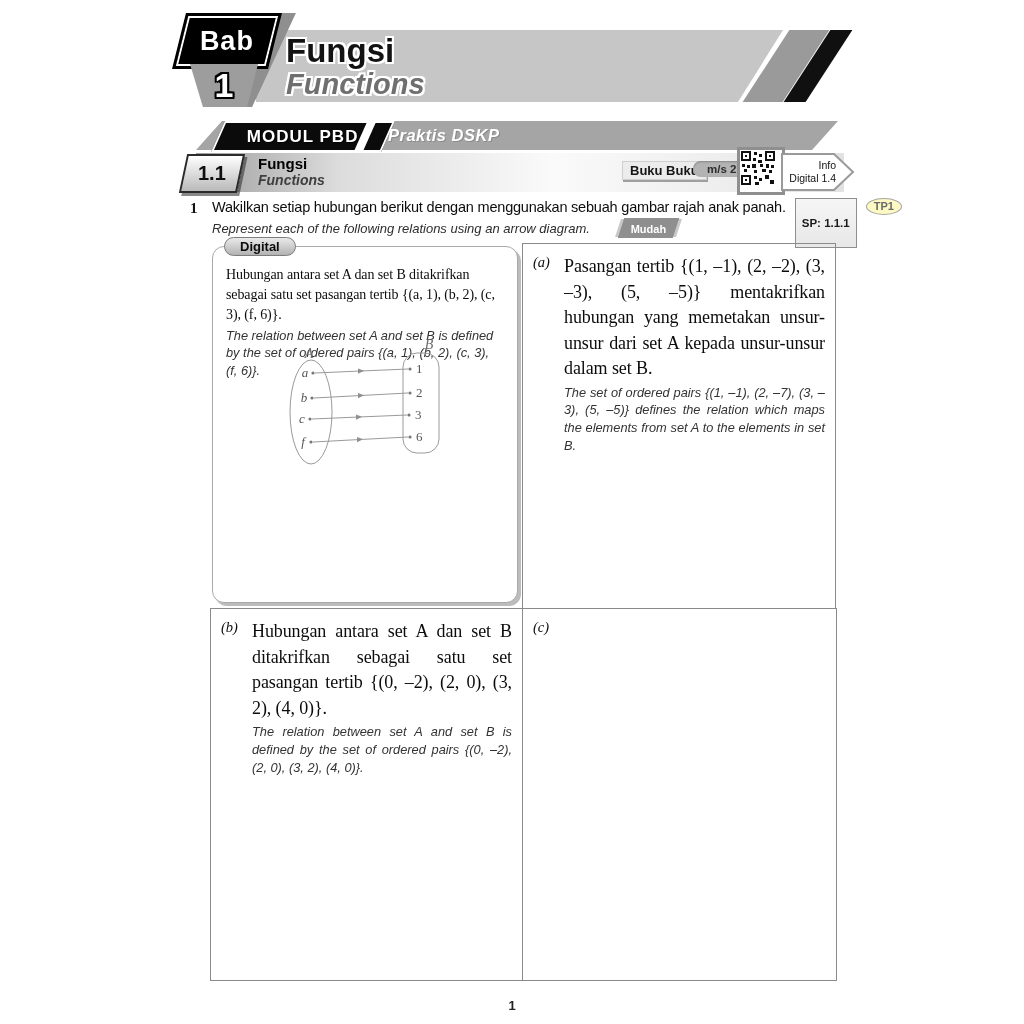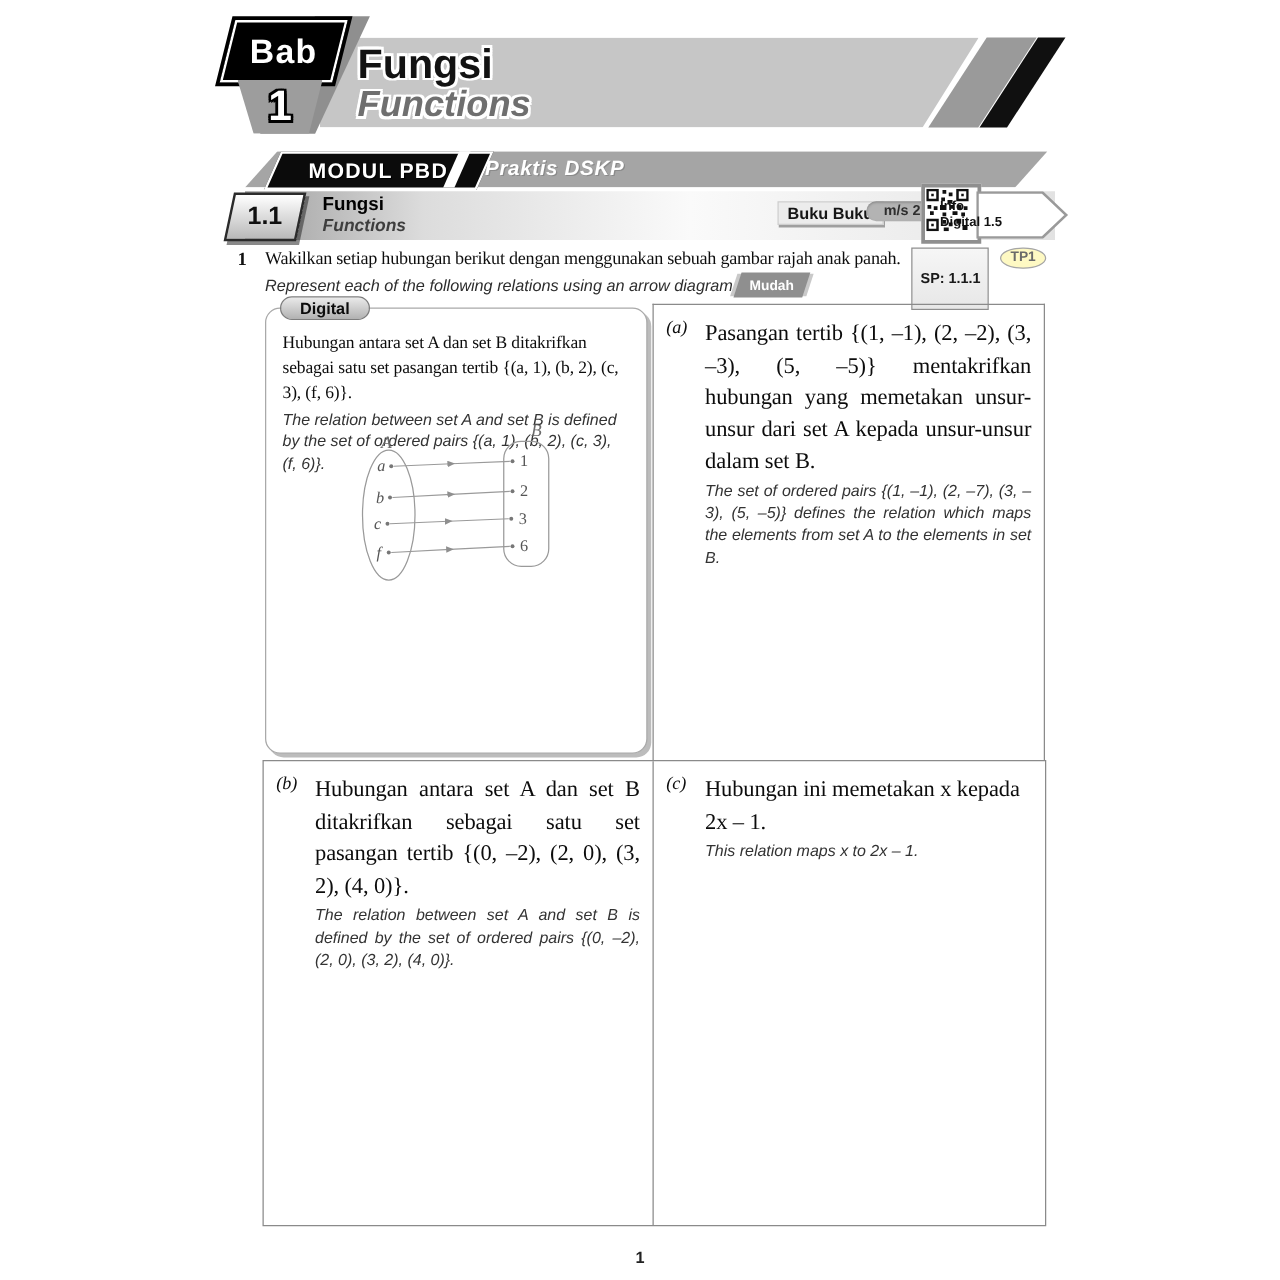--- a/index.html
+++ b/index.html
@@ -48,32 +48,32 @@
   .sec-badge span{transform:skewX(12deg);font-weight:bold;font-size:20px;color:#0f0f0f;}
   .sec-title-my{position:absolute;left:62px;top:2px;font-weight:bold;font-size:15px;color:#000;}
   .sec-title-en{position:absolute;left:62px;top:19px;font-weight:bold;font-style:italic;font-size:14px;color:#3e3e3e;}
   .buku-label{position:absolute;left:426px;top:8px;background:#ececec;box-shadow:1px 2px 0 #9f9f9f;
               border:1px solid #cfcfcf;padding:1px 7px;font-weight:bold;font-size:13px;color:#151515;}
   .buku-pill{position:absolute;left:497px;top:8px;background:#b3b3b3;border-radius:10px;padding:2px 14px;
              font-weight:bold;font-size:11.5px;color:#2e2e2e;box-shadow:inset 0 1px 2px rgba(0,0,0,.25);}
   .qr-frame{position:absolute;left:737px;top:147px;width:40px;height:40px;border:3px solid #8f8f8f;background:#fff;
             padding:1px;}
   .info-chevron{position:absolute;left:781px;top:153px;width:74px;height:38px;}
-  .info-text{position:absolute;left:752px;top:159px;width:52px;text-align:left;font-weight:bold;font-size:10.5px;
+  .info-text{position:absolute;left:784px;top:159px;width:52px;text-align:right;font-weight:normal;font-size:10.5px;
              line-height:1.2;color:#111;}
 
   
   .q-num{position:absolute;left:190px;top:200px;font-family:"Liberation Serif",serif;font-weight:bold;font-size:15px;}
   .q-row1{position:absolute;left:212px;top:199px;display:flex;align-items:flex-start;gap:9px;white-space:nowrap;}
-  .q-my{font-family:Liberation Serif, serif;font-size:14.5px;letter-spacing:-.2px;color:#0d0d0d;}
+  .q-my{font-family:Liberation Sans, sans-serif;font-size:14.5px;letter-spacing:-.2px;color:#0d0d0d;}
   .sp-badge{border:1px solid #8e8e8e;background:linear-gradient(180deg,#f6f6f6,#e7e7e7);padding:16px 6px;
             font-weight:bold;font-size:11.5px;line-height:16px;color:#1a1a1a;margin-top:-1px;}
   .tp-badge{border:1.5px solid #a5a5a5;background:#fef9c3;border-radius:50%;padding:0 7px;font-weight:bold;
             font-size:11px;line-height:15px;color:#6a6a6a;margin-top:-1px;}
-  .q-row2{position:absolute;left:212px;top:218px;display:flex;align-items:center;gap:0;white-space:nowrap;}
+  .q-row2{position:absolute;left:212px;top:218px;display:flex;align-items:center;gap:31px;white-space:nowrap;}
   .q-en{font-style:italic;font-size:13px;color:#2d2d2d;}
   .mudah{background:#8f8f8f;transform:skewX(-18deg);padding:1px 10px;box-shadow:-4px 0 0 -1px #c9c9c9,4px 0 0 -1px #c9c9c9;}
   .mudah span{display:inline-block;transform:skewX(18deg);color:#fff;font-weight:bold;font-size:11px;}
 
   
   .cell-tr{position:absolute;left:522px;top:243px;width:314px;height:365px;border-top:1px solid #8a8a8a;
            border-right:1px solid #8a8a8a;border-left:1px solid #8a8a8a;box-sizing:border-box;padding:10px 10px;}
   .bottom-row{position:absolute;left:210px;top:608px;width:627px;height:373px;border:1px solid #8a8a8a;
               box-sizing:border-box;display:flex;}
   .cell-bl{width:312px;border-right:1px solid #8a8a8a;box-sizing:border-box;padding:10px 10px;}
@@ -177,21 +177,21 @@
         <rect x="29" y="29" width="4" height="4" fill="#111"></rect>
       <rect x="14" y="31" width="4" height="3" fill="#111"></rect>
     </svg>
   </div>
 
   <svg class="info-chevron" viewBox="0 0 74 38">
     <polygon points="1,1 53,1 72,19 53,37 1,37" fill="#ffffff" stroke="#9a9a9a" stroke-width="2"></polygon>
   </svg>
   <div class="info-text">
     <div>Info</div>
-    <div>Digital 1.5</div>
+    <div>Digital 1.4</div>
   </div>
 
   <div class="q-num">1</div>
   <div class="q-row1">
     <span class="q-my">Wakilkan setiap hubungan berikut dengan menggunakan sebuah gambar rajah anak panah.</span>
     <span class="sp-badge">SP: 1.1.1</span>
     <span class="tp-badge">TP1</span>
   </div>
   <div class="q-row2">
     <span class="q-en">Represent each of the following relations using an arrow diagram.</span>
@@ -258,22 +258,18 @@
         <div class="part-label">(b)</div>
         <div class="part-body">
           <div class="part-my">Hubungan antara set A dan set B ditakrifkan sebagai satu set pasangan tertib {(0, –2), (2, 0), (3, 2), (4, 0)}.</div>
           <div class="part-en">The relation between set A and set B is defined by the set of ordered pairs {(0, –2), (2, 0), (3, 2), (4, 0)}.</div>
         </div>
       </div>
     </div>
     <div class="cell-br">
       <div class="part">
         <div class="part-label">(c)</div>
-        <div class="part-body">
-          <div class="part-my no-justify">Hubungan ini memetakan x kepada 2x – 1.</div>
-          <div class="part-en no-justify">This relation maps x to 2x – 1.</div>
-        </div>
       </div>
     </div>
   </div>
 
   <div class="page-num">1</div>
 </div>
 
 </body></html>

